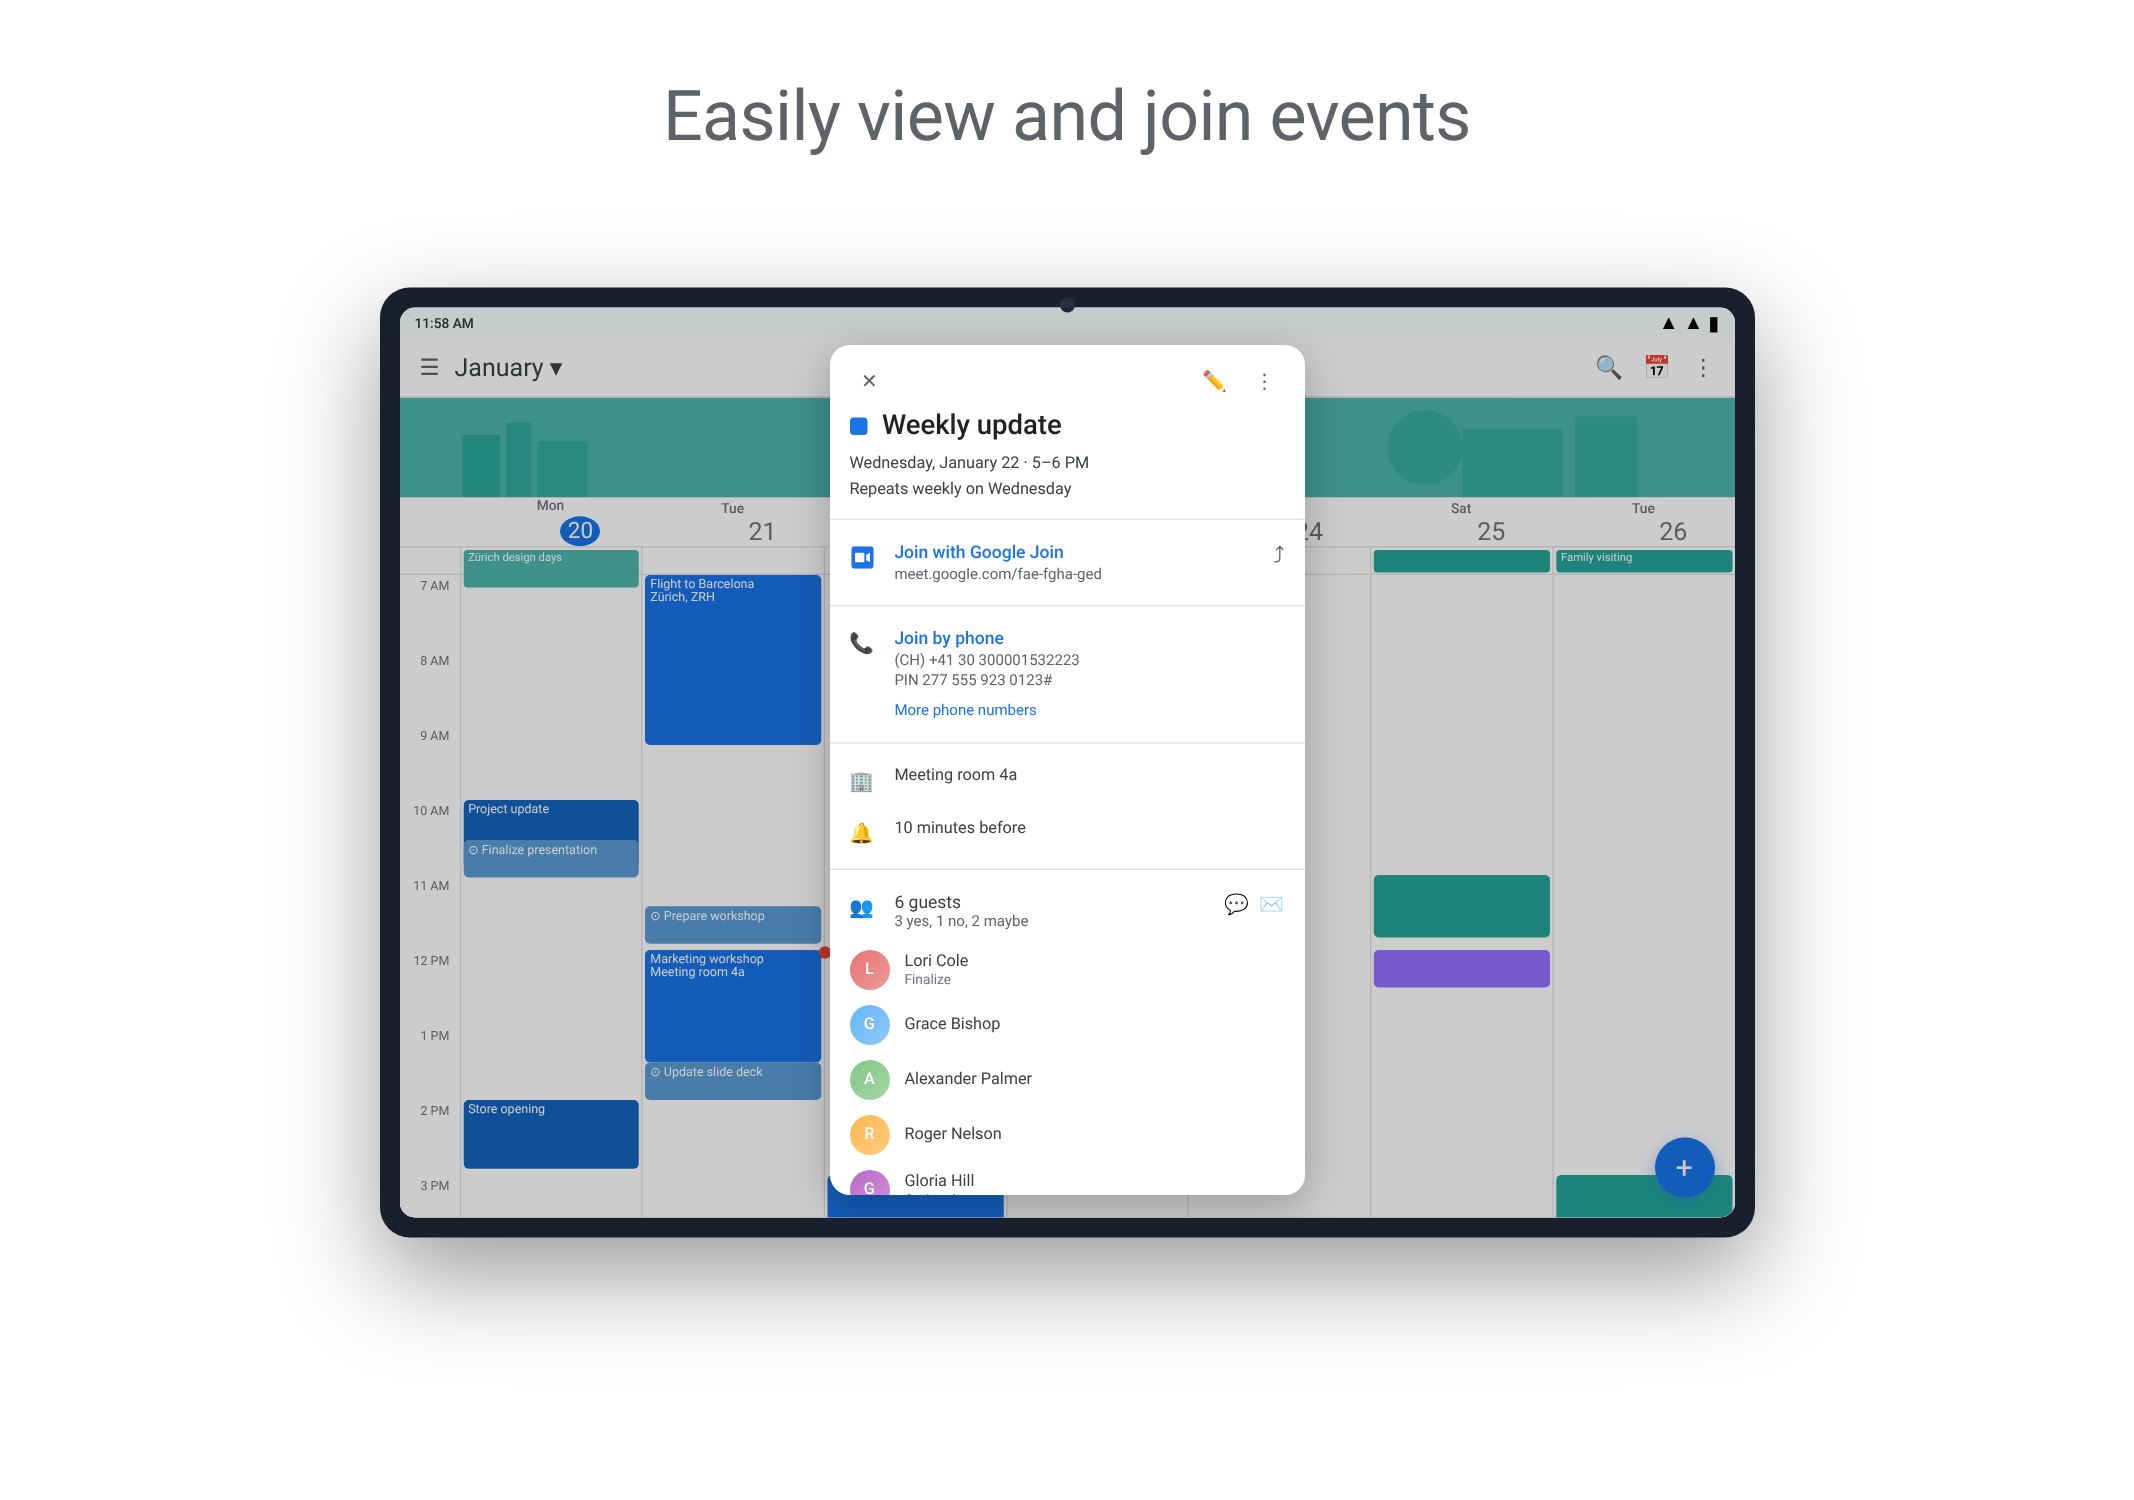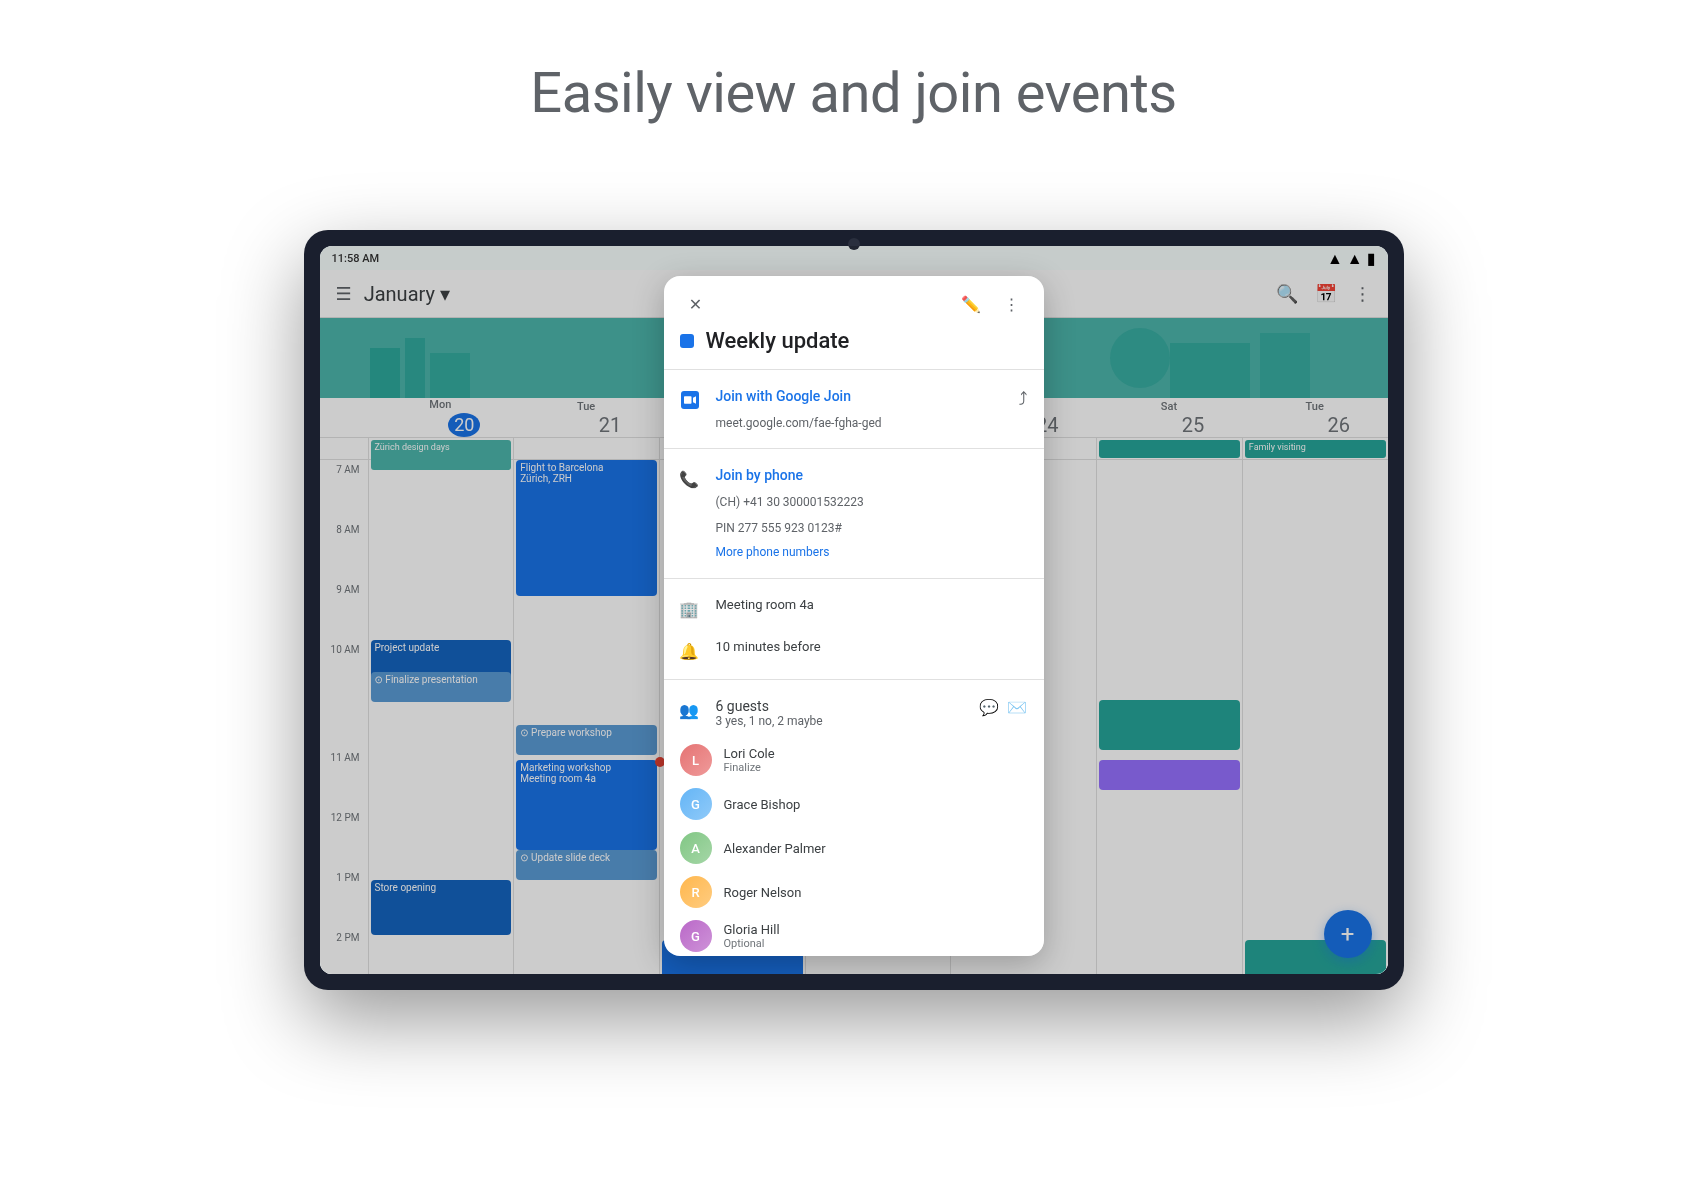--- a/index.html
+++ b/index.html
@@ -349,21 +349,21 @@
     .dialog-row-title {
       font-size: 14px;
       color: #1a73e8;
       font-weight: 500;
       cursor: pointer;
     }
 
     .dialog-row-subtitle {
       font-size: 12px;
       color: #5f6368;
-      margin-top: 12px;
+      margin-top: 2px;
     }
 
     .dialog-row-text {
       font-size: 13px;
       color: #3c4043;
     }
 
     .share-btn {
       color: #5f6368;
       font-size: 18px;
@@ -559,21 +559,21 @@
               <div style="background:#26a69a;height:18px;border-radius:3px;margin:2px 2px;font-size:9px;color:#fff;padding:2px 4px;overflow:hidden;white-space:nowrap;">Family visiting</div>
             </div>
           </div>
 
           <div class="time-grid">
             <div class="time-labels">
               <div class="time-label" style="height:60px;">7 AM</div>
               <div class="time-label" style="height:60px;">8 AM</div>
               <div class="time-label" style="height:60px;">9 AM</div>
               <div class="time-label" style="height:60px;">10 AM</div>
-              <div class="time-label" style="height:60px;margin-top:48px;">11 AM</div>
+              <div class="time-label" style="height:60px;">11 AM</div>
               <div class="time-label" style="height:60px;">12 PM</div>
               <div class="time-label" style="height:60px;">1 PM</div>
               <div class="time-label" style="height:60px;">2 PM</div>
               <div class="time-label" style="height:60px;">3 PM</div>
 
             </div>
 
             <div class="day-columns">
 
               <div class="day-col" style="position:relative;">
@@ -634,20 +634,24 @@
             <div class="spacer"></div>
             <div class="dialog-icon-btn">✏️</div>
             <div class="dialog-icon-btn">⋮</div>
           </div>
 
           <div class="event-title-row">
             <div class="event-color-dot" style="background:#1a73e8;"></div>
             <span class="event-title">Weekly update</span>
           </div>
 
+          <div class="event-datetime">
+            <div>Wednesday, January 22 · 5–6 PM</div>
+            <div>Repeats weekly on Wednesday</div>
+          </div>
 
           <div class="dialog-divider"></div>
 
           <div class="dialog-row">
             <div class="dialog-row-icon">
               <svg width="18" height="18" viewBox="0 0 24 24">
                 <rect width="24" height="24" rx="4" fill="#1a73e8"></rect>
                 <rect x="4" y="7" width="10" height="10" rx="1" fill="white"></rect>
                 <polygon points="16,9 20,7 20,17 16,15" fill="white"></polygon>
               </svg>

